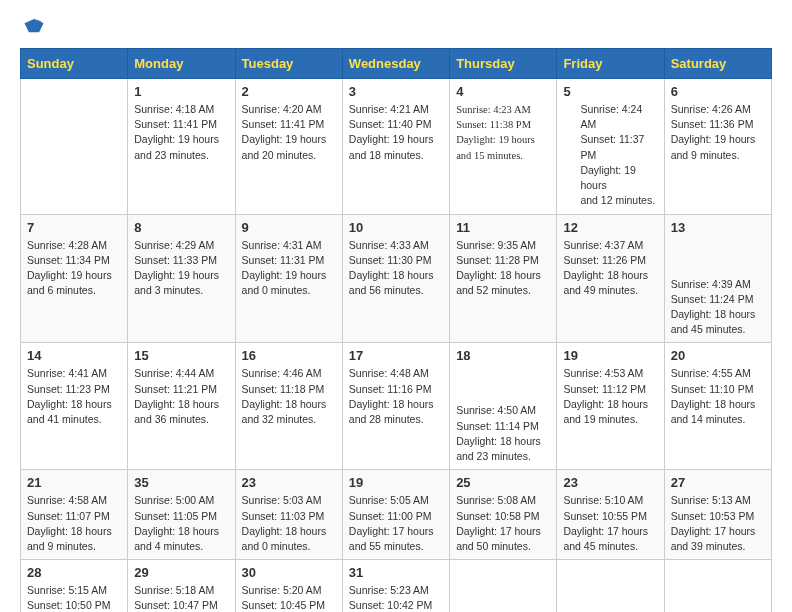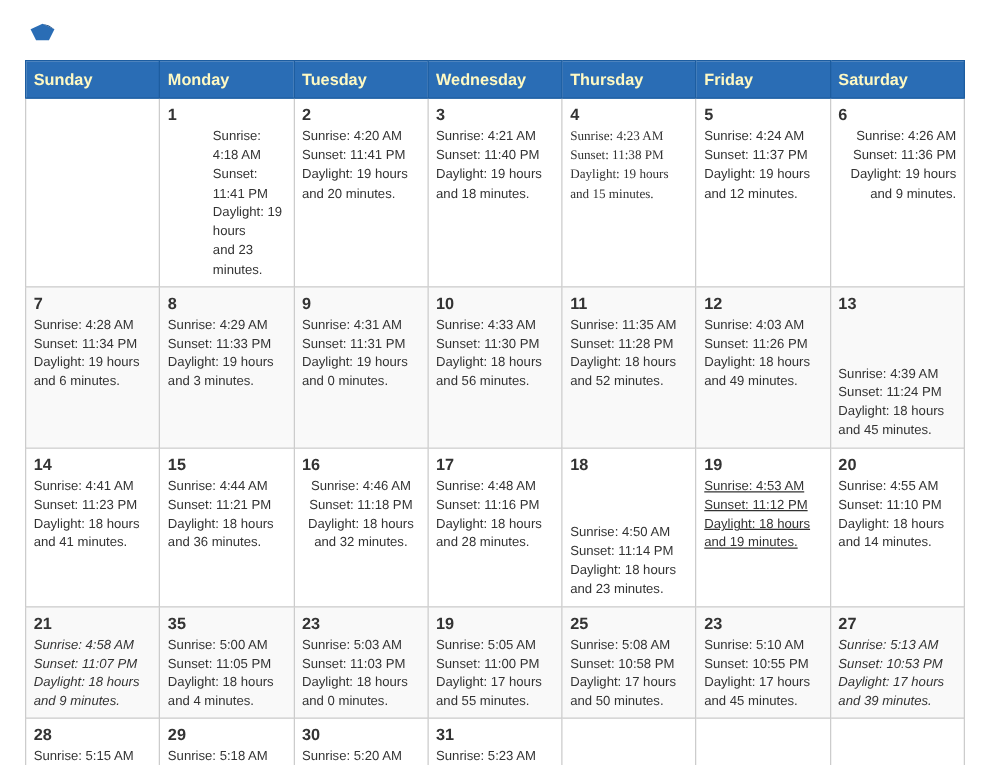--- a/index.html
+++ b/index.html
@@ -46,21 +46,21 @@
       font-size: 15px;
       color: #555;
     }
     .calendar {
       width: 100%;
       border-collapse: collapse;
       border: 1px solid #ccc;
     }
     .calendar th {
       background-color: #2a6db5;
-      color: #fef9c3;
+      color: #fde047;
       font-size: 13px;
       font-weight: bold;
       padding: 7px 6px;
       border: 1px solid #1d5da0;
       text-align: left;
     }
     .calendar td {
       vertical-align: top;
       padding: 5px 6px;
       border: 1px solid #ccc;
@@ -116,21 +116,21 @@
         <th>Thursday</th>
         <th>Friday</th>
         <th>Saturday</th>
       </tr>
   </thead>
   <tbody id="calendar-body">
   <tr>
         <td class="empty"></td>
         <td>
           <span class="day-num">1</span>
-          <div class="day-info" style="white-space: pre-line; margin-left: 36px;">Sunrise: 4:18 AM
+          <div class="day-info" style="white-space: pre-line;">Sunrise: 4:18 AM
 Sunset: 11:41 PM
 Daylight: 19 hours
 and 23 minutes.</div>
         </td>
         <td>
           <span class="day-num">2</span>
           <div class="day-info" style="white-space: pre-line;">Sunrise: 4:20 AM
 Sunset: 11:41 PM
 Daylight: 19 hours
 and 20 minutes.</div>
@@ -144,28 +144,28 @@
         </td>
         <td>
           <span class="day-num">4</span>
           <div class="day-info" style="white-space: pre-line; font-family: Liberation Serif, serif;">Sunrise: 4:23 AM
 Sunset: 11:38 PM
 Daylight: 19 hours
 and 15 minutes.</div>
         </td>
         <td>
           <span class="day-num">5</span>
-          <div class="day-info" style="white-space: pre-line;">Sunrise: 4:24 AM
+          <div class="day-info" style="white-space: pre-line; margin-left: 17px;">Sunrise: 4:24 AM
 Sunset: 11:37 PM
 Daylight: 19 hours
 and 12 minutes.</div>
         </td>
         <td>
           <span class="day-num">6</span>
-          <div class="day-info" style="white-space: pre-line; text-align: right;">Sunrise: 4:26 AM
+          <div class="day-info" style="white-space: pre-line;">Sunrise: 4:26 AM
 Sunset: 11:36 PM
 Daylight: 19 hours
 and 9 minutes.</div>
         </td>
       </tr>
       <tr>
         <td>
           <span class="day-num">7</span>
           <div class="day-info" style="white-space: pre-line;">Sunrise: 4:28 AM
 Sunset: 11:34 PM
@@ -188,28 +188,28 @@
         </td>
         <td>
           <span class="day-num">10</span>
           <div class="day-info" style="white-space: pre-line;">Sunrise: 4:33 AM
 Sunset: 11:30 PM
 Daylight: 18 hours
 and 56 minutes.</div>
         </td>
         <td>
           <span class="day-num">11</span>
-          <div class="day-info" style="white-space: pre-line;">Sunrise: 11:35 AM
+          <div class="day-info" style="white-space: pre-line;">Sunrise: 9:35 AM
 Sunset: 11:28 PM
 Daylight: 18 hours
 and 52 minutes.</div>
         </td>
         <td>
           <span class="day-num">12</span>
-          <div class="day-info" style="white-space: pre-line;">Sunrise: 4:03 AM
+          <div class="day-info" style="white-space: pre-line;">Sunrise: 4:37 AM
 Sunset: 11:26 PM
 Daylight: 18 hours
 and 49 minutes.</div>
         </td>
         <td>
           <span class="day-num">13</span>
           <div class="day-info" style="white-space: pre-line; margin-top: 42px;">Sunrise: 4:39 AM
 Sunset: 11:24 PM
 Daylight: 18 hours
 and 45 minutes.</div>
@@ -225,58 +225,58 @@
         </td>
         <td>
           <span class="day-num">15</span>
           <div class="day-info" style="white-space: pre-line;">Sunrise: 4:44 AM
 Sunset: 11:21 PM
 Daylight: 18 hours
 and 36 minutes.</div>
         </td>
         <td>
           <span class="day-num">16</span>
-          <div class="day-info" style="white-space: pre-line; text-align: center;">Sunrise: 4:46 AM
+          <div class="day-info" style="white-space: pre-line;">Sunrise: 4:46 AM
 Sunset: 11:18 PM
 Daylight: 18 hours
 and 32 minutes.</div>
         </td>
         <td>
           <span class="day-num">17</span>
           <div class="day-info" style="white-space: pre-line;">Sunrise: 4:48 AM
 Sunset: 11:16 PM
 Daylight: 18 hours
 and 28 minutes.</div>
         </td>
         <td>
           <span class="day-num">18</span>
           <div class="day-info" style="white-space: pre-line; margin-top: 40px;">Sunrise: 4:50 AM
 Sunset: 11:14 PM
 Daylight: 18 hours
 and 23 minutes.</div>
         </td>
         <td>
           <span class="day-num">19</span>
-          <div class="day-info" style="white-space: pre-line; text-decoration: underline;">Sunrise: 4:53 AM
+          <div class="day-info" style="white-space: pre-line;">Sunrise: 4:53 AM
 Sunset: 11:12 PM
 Daylight: 18 hours
 and 19 minutes.</div>
         </td>
         <td>
           <span class="day-num">20</span>
           <div class="day-info" style="white-space: pre-line;">Sunrise: 4:55 AM
 Sunset: 11:10 PM
 Daylight: 18 hours
 and 14 minutes.</div>
         </td>
       </tr>
       <tr>
         <td>
           <span class="day-num">21</span>
-          <div class="day-info" style="white-space: pre-line; font-style: italic;">Sunrise: 4:58 AM
+          <div class="day-info" style="white-space: pre-line;">Sunrise: 4:58 AM
 Sunset: 11:07 PM
 Daylight: 18 hours
 and 9 minutes.</div>
         </td>
         <td>
           <span class="day-num">35</span>
           <div class="day-info" style="white-space: pre-line;">Sunrise: 5:00 AM
 Sunset: 11:05 PM
 Daylight: 18 hours
 and 4 minutes.</div>
@@ -304,21 +304,21 @@
         </td>
         <td>
           <span class="day-num">23</span>
           <div class="day-info" style="white-space: pre-line;">Sunrise: 5:10 AM
 Sunset: 10:55 PM
 Daylight: 17 hours
 and 45 minutes.</div>
         </td>
         <td>
           <span class="day-num">27</span>
-          <div class="day-info" style="white-space: pre-line; font-style: italic;">Sunrise: 5:13 AM
+          <div class="day-info" style="white-space: pre-line;">Sunrise: 5:13 AM
 Sunset: 10:53 PM
 Daylight: 17 hours
 and 39 minutes.</div>
         </td>
       </tr>
       <tr>
         <td>
           <span class="day-num">28</span>
           <div class="day-info" style="white-space: pre-line;">Sunrise: 5:15 AM
 Sunset: 10:50 PM

